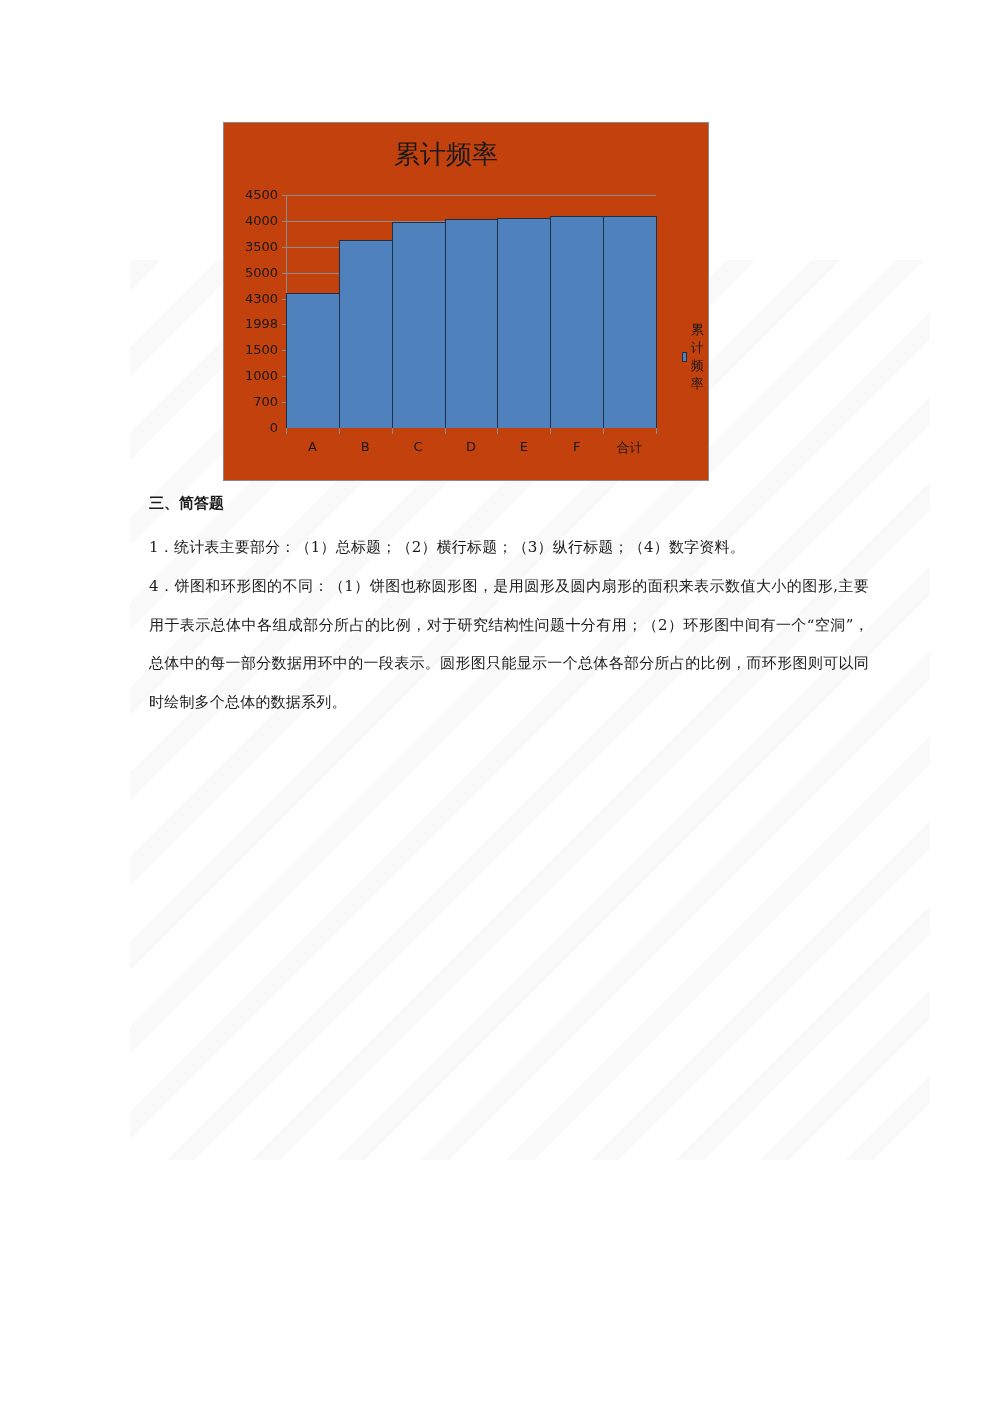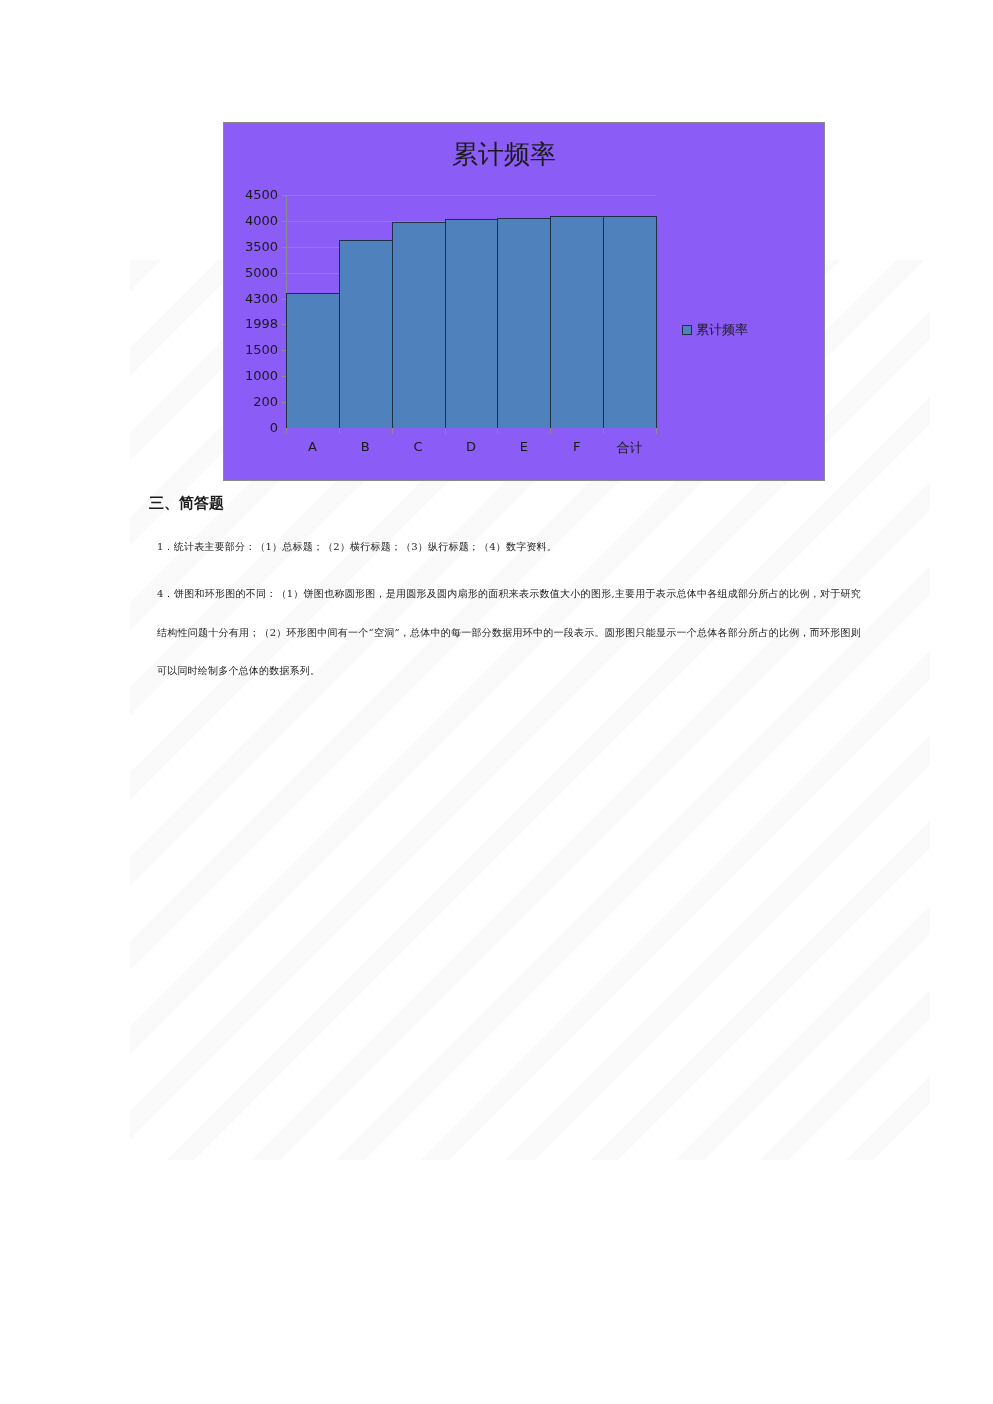--- a/index.html
+++ b/index.html
@@ -1,22 +1,22 @@
 <!DOCTYPE html>
 <html><head>
 <meta charset="utf-8">
 <style>
   html, body { margin: 0; padding: 0; }
   body {
     width: 993px; height: 1404px; background: #ffffff; position: relative; overflow: hidden;
     font-family: "DejaVu Serif", "Liberation Serif", serif; color: #1a1a1a;
   }
   .chart-box {
-    position: absolute; left: 223px; top: 122px; width: 602px; height: 359px;
-    background: #8b5cf6; border: 1px solid #8a8a8a; box-sizing: border-box;
+    position: absolute; left: 223px; top: 122px; width: 486px; height: 359px;
+    background: #c2410c; border: 1px solid #8a8a8a; box-sizing: border-box;
   }
   .chart-title {
     position: absolute; left: 0; width: 100%; top: 14px; text-align: center;
     font-family: "DejaVu Sans", "Liberation Sans", sans-serif; font-size: 26px; color: #1a1a1a;
     margin-left: -20px;
   }
   .plot {
     position: absolute; left: 62px; top: 72px; width: 370px; height: 233px;
   }
   .gridline { position: absolute; left: -4px; right: 0; height: 1px; background: #8c8c8c; }
@@ -41,41 +41,41 @@
     font-family: "DejaVu Sans", "Liberation Sans", sans-serif; font-size: 13px; color: #1a1a1a;
   }
   .legend-swatch { width: 8px; height: 8px; background: #4f81bd; border: 1px solid #1f2f45; }
 
   .content { position: absolute; left: 149px; top: 490px; width: 720px; }
   .section-heading {
     font-family: "DejaVu Sans", "Liberation Sans", sans-serif; font-weight: bold; font-size: 15px;
     margin: 0 0 12px 0; line-height: 26px;
   }
   .para {
-    font-size: 10px; line-height: 38.8px; margin: 8px; text-align: justify; letter-spacing: 0.2px;
+    font-size: 15px; line-height: 38.8px; margin: 0; text-align: justify; letter-spacing: 0.2px;
   }
   .watermark {
     position: absolute; left: 130px; top: 260px; width: 800px; height: 900px; pointer-events: none;
     background: repeating-linear-gradient(-45deg, rgba(200,200,200,0) 0px, rgba(200,200,200,0) 40px, rgba(215,215,215,0.18) 40px, rgba(215,215,215,0.18) 60px);
     transform: none; opacity: 0.8;
   }
 </style>
 </head>
 <body>
 
 <div class="watermark"></div>
 
 <div class="chart-box">
   <div class="chart-title">累计频率</div>
   <div class="plot" id="plot">
     <div class="y-axis-line"></div>
     <div class="x-axis-line"></div>
   <div class="ytick" style="top: 233px;">0</div>
       <div class="gridline" style="top: 207.111px;"></div>
-      <div class="ytick" style="top: 207.111px;">200</div>
+      <div class="ytick" style="top: 207.111px;">700</div>
       <div class="gridline" style="top: 181.222px;"></div>
       <div class="ytick" style="top: 181.222px;">1000</div>
       <div class="gridline" style="top: 155.333px;"></div>
       <div class="ytick" style="top: 155.333px;">1500</div>
       <div class="gridline" style="top: 129.444px;"></div>
       <div class="ytick" style="top: 129.444px;">1998</div>
       <div class="gridline" style="top: 103.556px;"></div>
       <div class="ytick" style="top: 103.556px;">4300</div>
       <div class="gridline" style="top: 77.6667px;"></div>
       <div class="ytick" style="top: 77.6667px;">5000</div>

